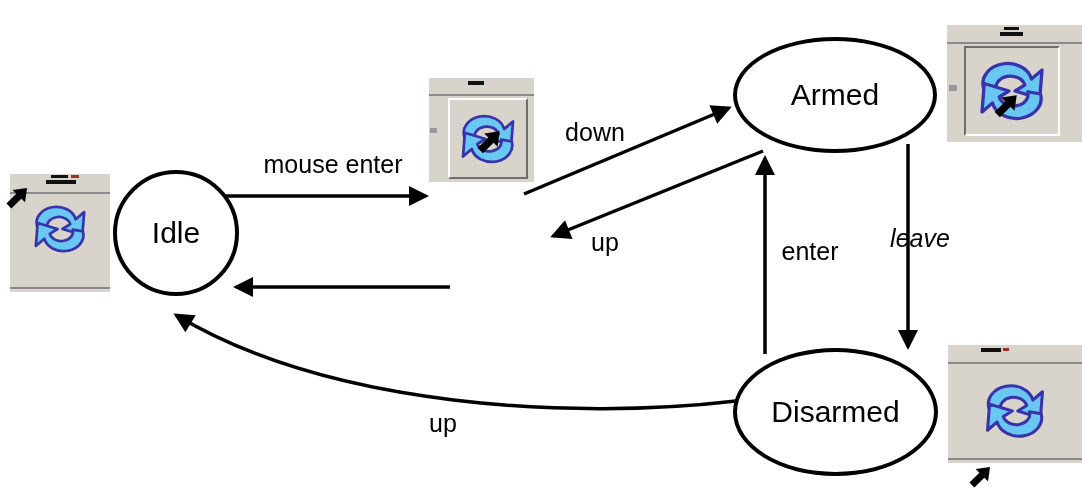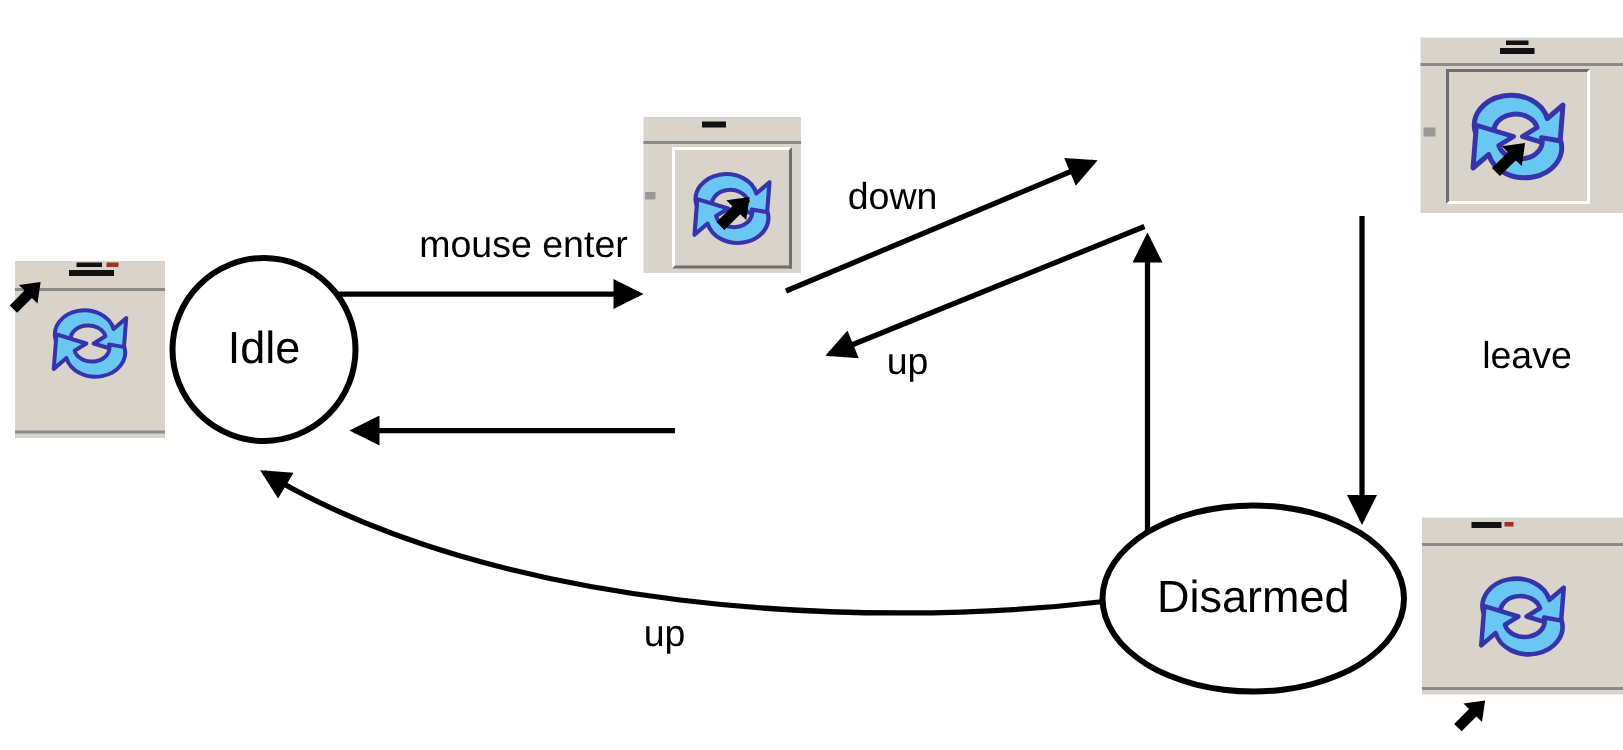--- a/index.html
+++ b/index.html
@@ -10,33 +10,33 @@
   .edges{position:absolute;left:0;top:0;z-index:1;}
   .state{
     position:absolute;z-index:2;box-sizing:border-box;background:#fff;
     border:4px solid #000;border-radius:50%;
     display:flex;align-items:center;justify-content:center;
     font-size:30px;
   }
   .state-idle{left:113px;top:170px;width:126px;height:126px;align-items:center;}
   .state-hover{left:412px;top:176px;width:131px;height:131px;}
   .state-armed{left:733px;top:37px;width:204px;height:116px;}
-  .state-disarmed{left:733px;top:335px;width:205px;height:128px;}
+  .state-disarmed{left:733px;top:348px;width:205px;height:128px;}
   .edge-label{
     position:absolute;z-index:3;font-size:25px;white-space:nowrap;
     transform:translate(-50%,-50%);
   }
   .edge-label.bold{font-weight:bold;}
-  .lab-mouse-enter{left:333px;top:164px;margin-left:16px;}
+  .lab-mouse-enter{left:333px;top:164px;}
   .lab-mouse-leave{left:357px;top:307px;}
   .lab-down{left:595px;top:132px;}
   .lab-up-invoke{left:605px;top:242px;}
   .lab-invoke{left:652px;top:281px;}
   .lab-enter{left:810px;top:251px;}
-  .lab-leave{left:1018px;top:238px;}
+  .lab-leave{left:920px;top:238px;font-style:italic;}
   .lab-up-release{left:443px;top:423px;}
   
   .shot{position:absolute;background:#d8d4cb;z-index:0;}
   .shot .chrome{position:relative;width:100%;}
   .shot .dash{position:absolute;background:#111;}
   .shot .dash.red{background:#a03022;}
   .shot .sep{position:absolute;left:0;width:100%;height:2px;background:#8a8a8a;}
   .shot .sep.btm{bottom:3px;top:auto;}
   .shot .glyph-wrap{position:absolute;display:flex;align-items:center;justify-content:center;}
   .shot .tbtn{position:absolute;box-sizing:border-box;background:#d8d4cb;
@@ -82,27 +82,31 @@
       <path d="M763,151 L553,236" marker-end="url(#ah)"></path>
       <path d="M765,354 V158" marker-end="url(#ah)"></path>
       <path d="M908,144 V347" marker-end="url(#ah)"></path>
       <path d="M736,401 C575,420 330,408 176,315" marker-end="url(#ah)"></path>
     </g>
   </svg>
 
   <div class="state state-idle">
     <span>Idle</span>
   </div>
+  <div class="state state-armed">
+    <span>Armed</span>
+  </div>
   <div class="state state-disarmed">
     <span>Disarmed</span>
   </div>
 
   <div class="edge-label lab-mouse-enter">mouse enter</div>
   <div class="edge-label lab-down">down</div>
   <div class="edge-label lab-up-invoke">up</div>
+  <div class="edge-label lab-enter">enter</div>
   <div class="edge-label lab-leave">leave</div>
   <div class="edge-label lab-up-release">up</div>
 
   <div class="shot shot-idle">
     <div class="chrome">
       <div class="dash" style="left:41px;top:1px;width:17px;height:3px;"></div>
       <div class="dash" style="left:36px;top:6px;width:30px;height:4px;"></div>
       <div class="dash red" style="left:61px;top:1px;width:8px;height:3px;"></div>
     </div>
     <div class="sep" style="top:18px;"></div>

